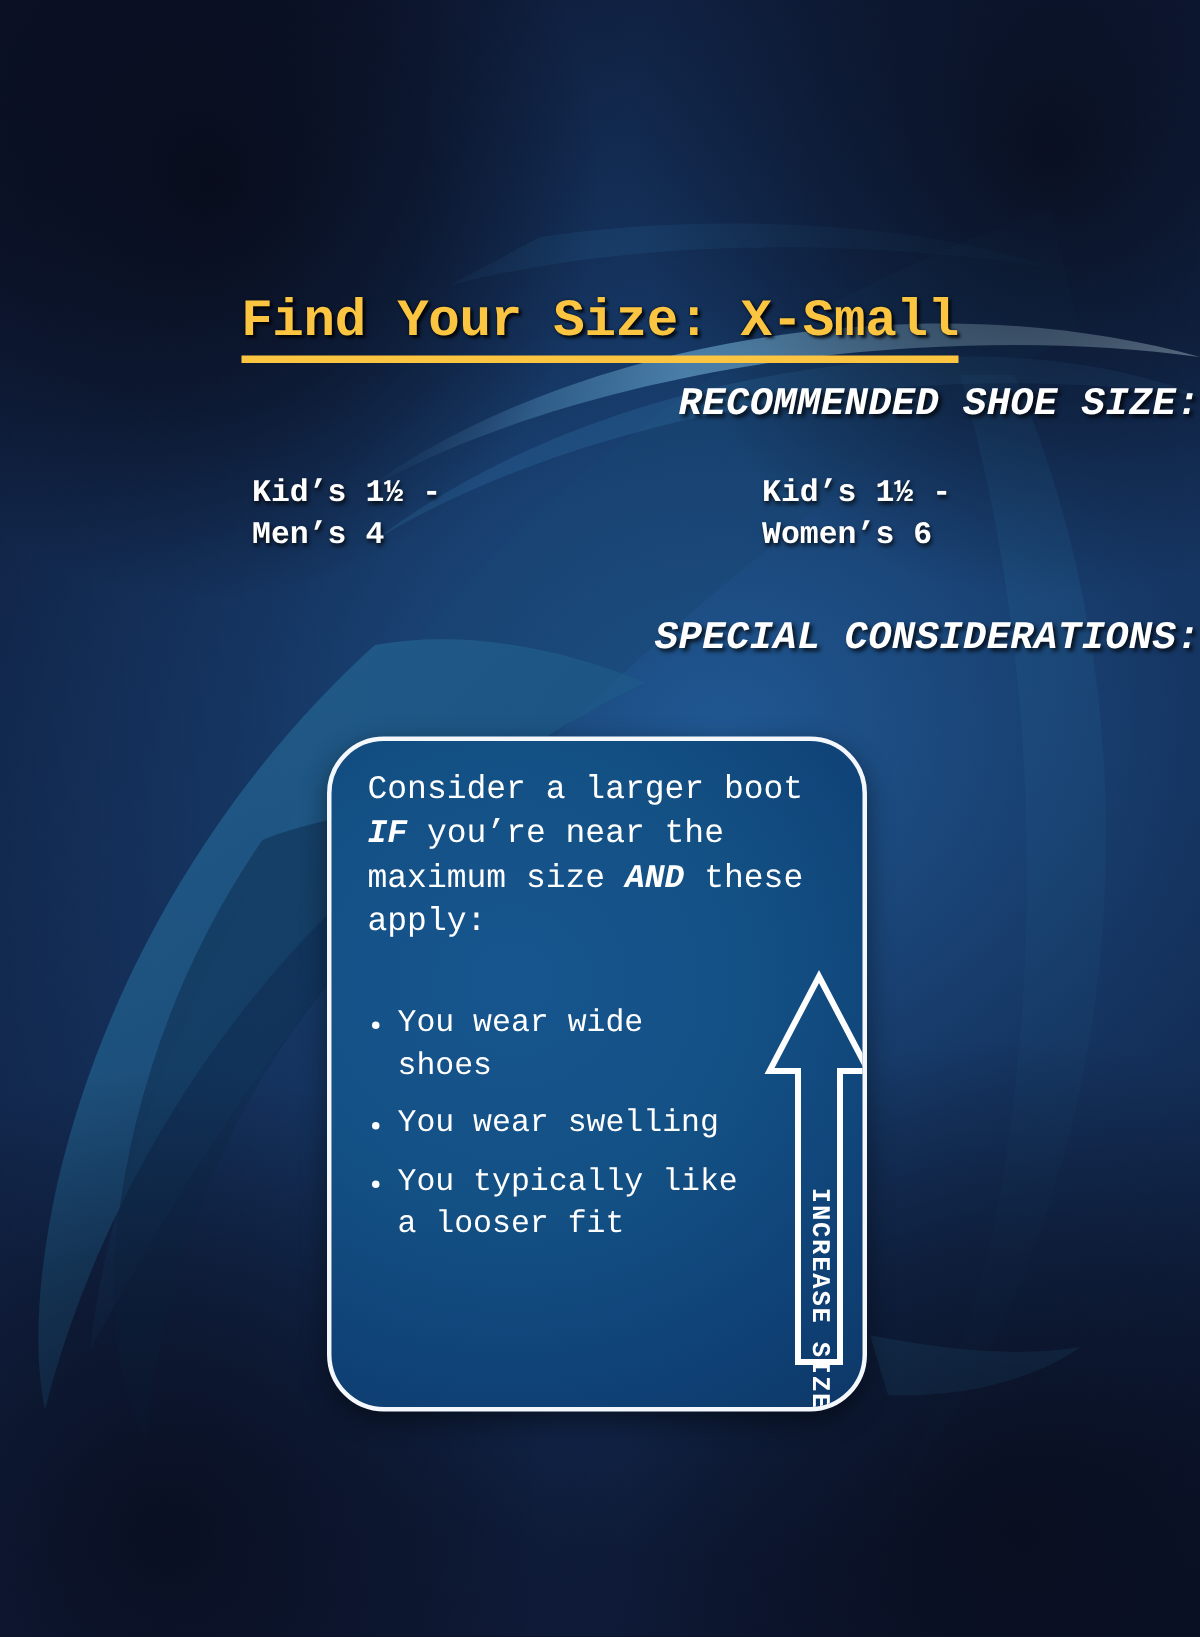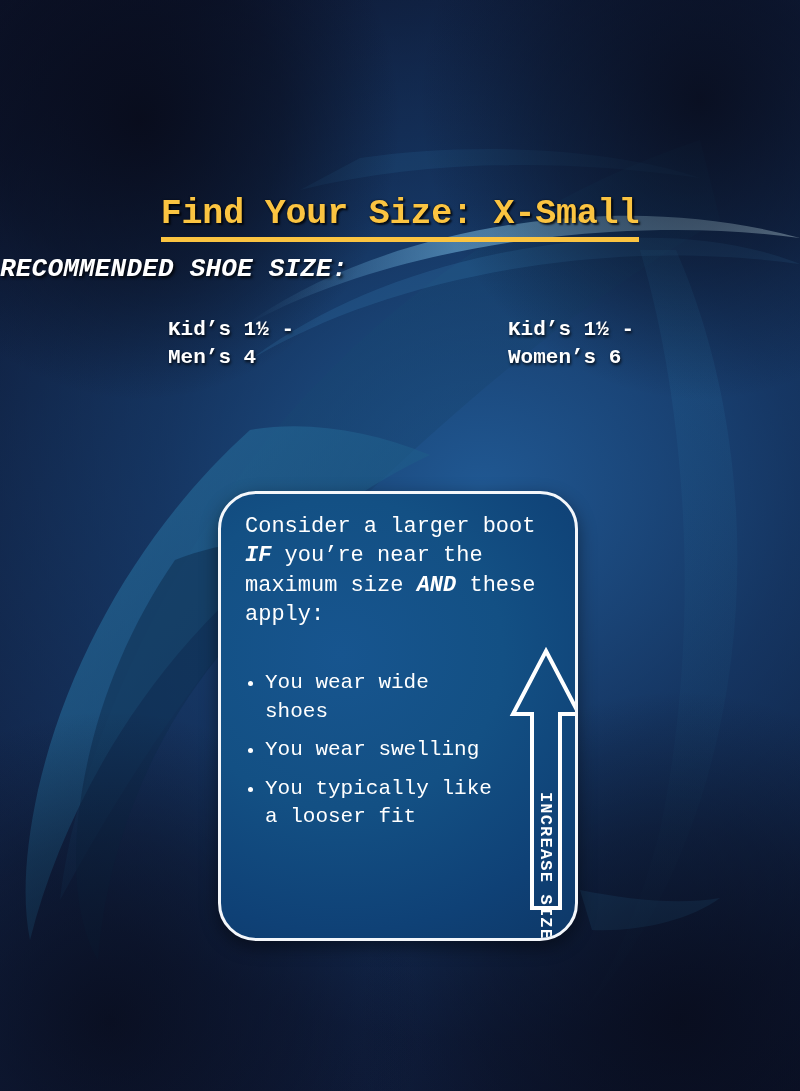--- a/index.html
+++ b/index.html
@@ -87,21 +87,21 @@
     text-shadow: 2px 2px 2px rgba(0,0,0,0.75), 0 0 2px rgba(0,0,0,0.6);
     padding-bottom: 4px;
     border-bottom: 5px solid #fbc441;
     line-height: 1.06;
   }
 
   
   .subhead {
     position: absolute;
     left: 0; right: 0;
-    text-align: left;
+    text-align: right;
     font-size: 26px;
     font-weight: bold;
     font-style: italic;
     color: #ffffff;
     text-shadow: 2px 2px 3px rgba(0,0,0,0.8);
     letter-spacing: 0.2px;
   }
   .subhead-shoe { top: 254px; }
   .subhead-special { top: 410px; }
 
@@ -278,20 +278,21 @@
       <span class="title">Find Your Size: X-Small</span>
     </div>
 
     <div class="subhead subhead-shoe">RECOMMENDED SHOE SIZE:</div>
 
     <div class="sizes">
       <div class="size-col left">Kid’s 1½ - Men’s 4</div>
       <div class="size-col right">Kid’s 1½ - Women’s 6</div>
     </div>
 
+    <div class="subhead subhead-special">SPECIAL CONSIDERATIONS:</div>
 
     <div class="box">
       <div class="box-inner">
 
         <p class="box-lead"><span>Consider a larger boot </span><b>IF</b><span> you’re near the maximum size </span><b>AND</b><span> these apply:</span></p>
 
         <ul class="bullets">
           <li>You wear wide shoes</li>
           <li>You wear swelling</li>
           <li>You typically like a looser fit</li>

